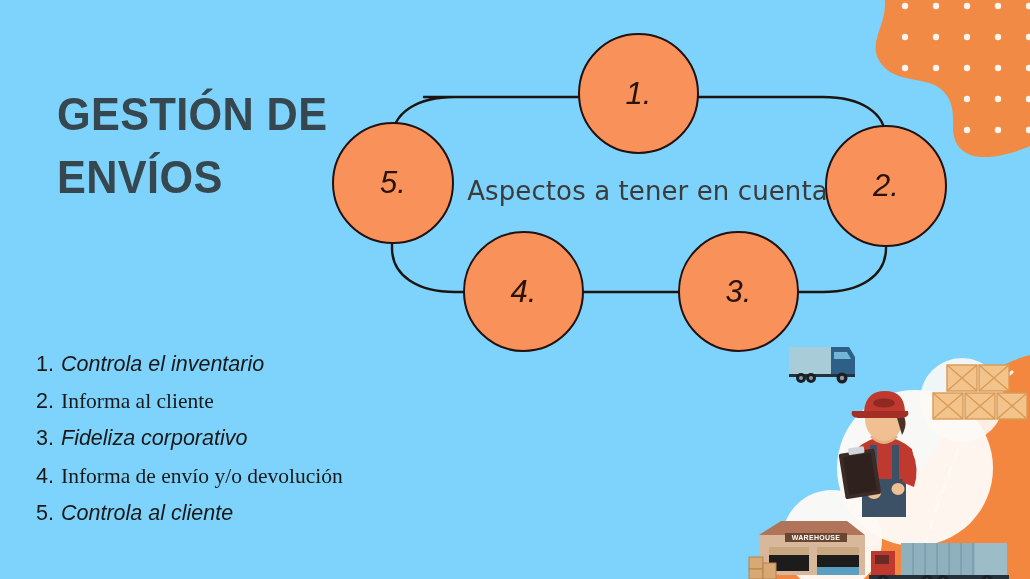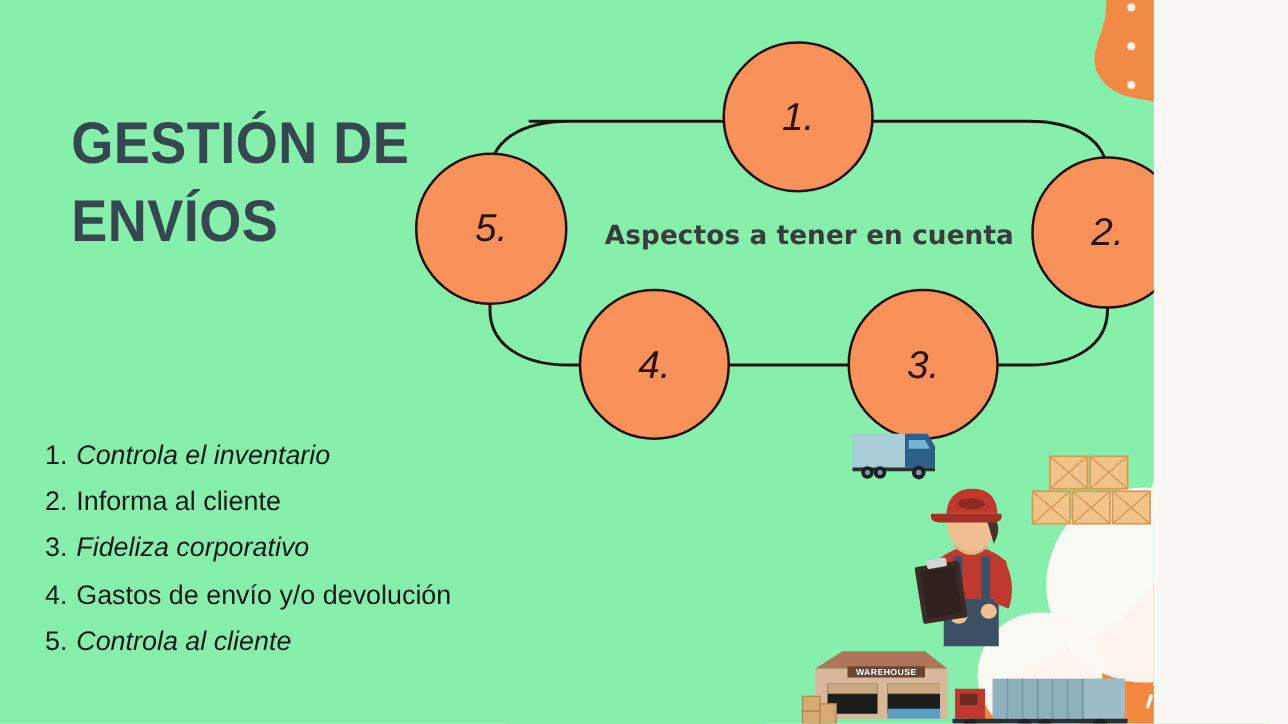--- a/index.html
+++ b/index.html
@@ -5,22 +5,22 @@
   html,body{margin:0;padding:0;}
   body{
     width:1030px;height:579px;
     background:#faf8f5;
     font-family:"Liberation Sans", sans-serif;
     overflow:hidden;
     position:relative;
   }
   #slide{
     position:absolute;inset:0;
-    width:923px;height:579px;
-    background:#86efac;
+    width:1030px;height:579px;
+    background:#7dd3fc;
     overflow:hidden;
   }
 
   
   .bg-layer{position:absolute;inset:0;pointer-events:none;}
 
   
   #title{
     position:absolute;
     left:57px;top:52px;
@@ -51,22 +51,22 @@
     font-size:31px;
     box-sizing:border-box;
     font-family:"Liberation Sans",sans-serif;
   }
   #center-label{
     position:absolute;
     left:455px;top:176px;
     width:385px;
     text-align:center;
     color:#3b3b3b;
-    font-size:21px;
-    font-weight:700;
+    font-size:26px;
+    font-weight:400;
     letter-spacing:0.1px;
     font-family:"DejaVu Sans","Liberation Sans",sans-serif;
   }
 
   
   #steps{
     position:absolute;
     left:36px;top:352px;
     width:430px;
     margin:0;padding:0;
@@ -81,21 +81,21 @@
     line-height:1.15;
   }
   #steps .idx{
     flex:0 0 auto;
     width:25px;
     font-style:normal;
     font-family:"Liberation Sans",sans-serif;
   }
   #steps .txt{font-family:"Liberation Sans",sans-serif;}
   #steps li.italic .txt{font-style:italic;}
-  #steps li.normal .txt{font-style:normal;}
+  #steps li.normal .txt{font-style:normal;font-family:Liberation Serif, serif;}
 
   
   #illustration{position:absolute;right:0;bottom:0;width:285px;height:250px;}
   .wh-text{
     font-family:"Liberation Sans Narrow","Liberation Sans",sans-serif;
     font-size:7px;font-weight:700;fill:#fff;letter-spacing:0.3px;
   }
 </style>
 </head>
 <body>
@@ -196,21 +196,21 @@
     <li class="normal">
       <span class="idx">2.</span>
       <span class="txt">Informa al cliente</span>
     </li>
     <li class="italic">
       <span class="idx">3.</span>
       <span class="txt">Fideliza corporativo</span>
     </li>
     <li class="normal">
       <span class="idx">4.</span>
-      <span class="txt">Gastos de envío y/o devolución</span>
+      <span class="txt">Informa de envío y/o devolución</span>
     </li>
     <li class="italic">
       <span class="idx">5.</span>
       <span class="txt">Controla al cliente</span>
     </li>
   </ol>
 
   <svg id="illustration" viewBox="0 0 285 250" width="285" height="250">
 
     <g transform="translate(44,15)">

